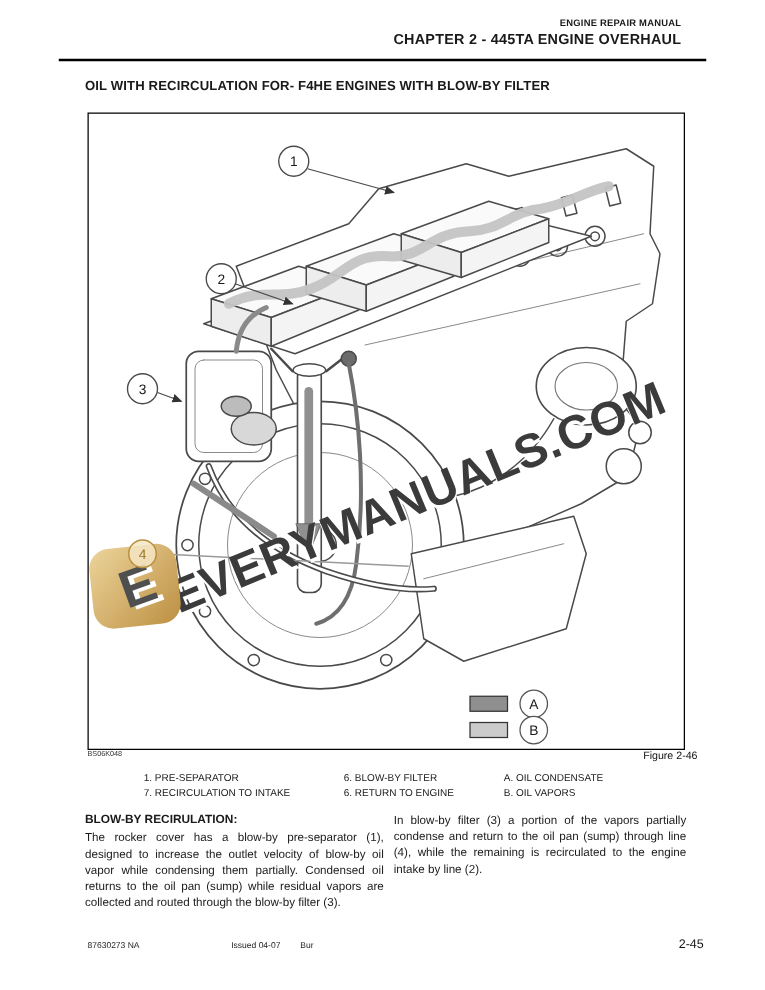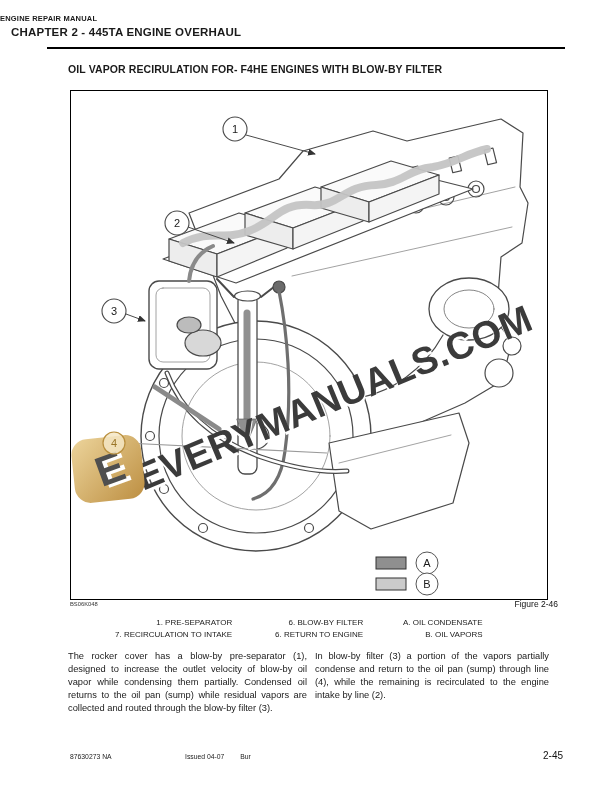--- a/index.html
+++ b/index.html
@@ -2,32 +2,32 @@
 <html><head>
 <meta charset="utf-8">
 <style>
   html,body{margin:0;padding:0;background:#e8e8e8;}
   .page{
     position:relative;width:612px;height:792px;margin:0 auto;
     background:#ffffff;overflow:hidden;
     font-family:"Liberation Sans","DejaVu Sans",sans-serif;color:#1a1a1a;
   }
   
-  .hdr{position:absolute;top:14px;left:0;width:545px;text-align:left;}
+  .hdr{position:absolute;top:14px;left:0;width:545px;text-align:right;}
   .hdr-line1{font-size:7.5px;font-weight:bold;letter-spacing:.2px;}
   .hdr-line2{font-size:11.5px;font-weight:bold;margin-top:3px;letter-spacing:.2px;padding-left:11px;}
   .hdr-rule{position:absolute;top:47px;left:47px;width:518px;height:2px;background:#000;}
   
   .sec-title{position:absolute;top:63px;left:68px;width:500px;font-size:10.5px;font-weight:bold;letter-spacing:.1px;}
   
   .fig-frame{position:absolute;top:90px;left:70px;width:476px;height:508px;border:1px solid #000;background:#fff;}
   .fig-code{position:absolute;top:601px;left:70px;font-size:5.8px;color:#333;}
   .fig-label{position:absolute;top:599px;right:54px;font-size:8.5px;color:#111;}
   
-  .cap-col{position:absolute;font-size:8px;line-height:12px;white-space:nowrap;text-align:right;}
+  .cap-col{position:absolute;font-size:8px;line-height:12px;white-space:nowrap;}
   .cap-col1{top:617px;left:115px;}
   .cap-col2{top:617px;left:275px;}
   .cap-col3{top:617px;left:403px;}
   
   .body-left{position:absolute;top:650px;left:68px;width:239px;}
   .body-right{position:absolute;top:650px;left:315px;width:234px;}
   .body-heading{font-size:9.5px;font-weight:bold;margin:0 0 3px 0;}
   .body-para{font-size:9.3px;line-height:13px;text-align:justify;margin:0;}
   
   .ftr-left{position:absolute;top:753px;left:70px;font-size:6.8px;color:#222;}
@@ -40,21 +40,21 @@
 <body>
 
 <div class="page">
 
   <div class="hdr">
     <div class="hdr-line1">ENGINE REPAIR MANUAL</div>
     <div class="hdr-line2">CHAPTER 2 - 445TA ENGINE OVERHAUL</div>
   </div>
   <div class="hdr-rule"></div>
 
-  <div class="sec-title">OIL VAPOR RECIRULATION FOR- F4HE ENGINES WITH BLOW-BY FILTER</div>
+  <div class="sec-title">OIL WITH RECIRCULATION FOR- F4HE ENGINES WITH BLOW-BY FILTER</div>
 
   <div class="fig-frame">
     <svg width="476" height="508" viewBox="0 0 476 508">
       <defs>
         <marker id="ah" markerWidth="9" markerHeight="8" refX="7" refY="3.5" orient="auto">
           <path d="M0,0 L8,3.5 L0,7 Z" fill="#333"></path>
         </marker>
         <linearGradient id="gold" x1="0" y1="0" x2="1" y2="1">
           <stop offset="0" stop-color="#ecd49b"></stop>
           <stop offset="1" stop-color="#bd8f42"></stop>
@@ -200,20 +200,21 @@
   <div class="cap-col cap-col2">
     <div>6. BLOW-BY FILTER</div>
     <div>6. RETURN TO ENGINE</div>
   </div>
   <div class="cap-col cap-col3">
     <div>A. OIL CONDENSATE</div>
     <div>B. OIL VAPORS</div>
   </div>
 
   <div class="body-left">
+    <div class="body-heading">BLOW-BY RECIRULATION:</div>
     <p class="body-para">The rocker cover has a blow-by pre-separator (1), designed to increase the outlet velocity of blow-by oil vapor while condensing them partially. Condensed oil returns to the oil pan (sump) while residual vapors are collected and routed through the blow-by filter (3).</p>
   </div>
   <div class="body-right">
     <p class="body-para">In blow-by filter (3) a portion of the vapors partially condense and return to the oil pan (sump) through line (4), while the remaining is recirculated to the engine intake by line (2).</p>
   </div>
 
   <div class="ftr-left">87630273 NA</div>
   <div class="ftr-mid">
     <span>Issued 04-07</span>
     <span class="rev">Bur</span>

